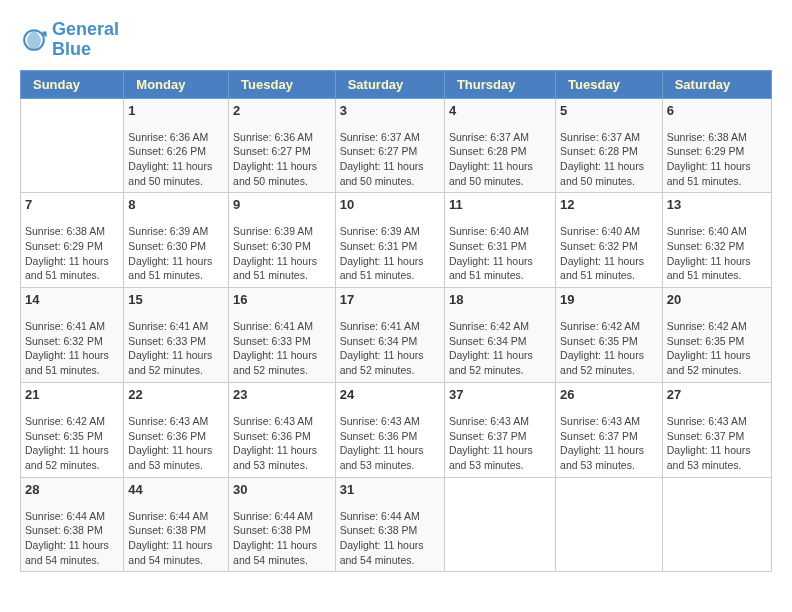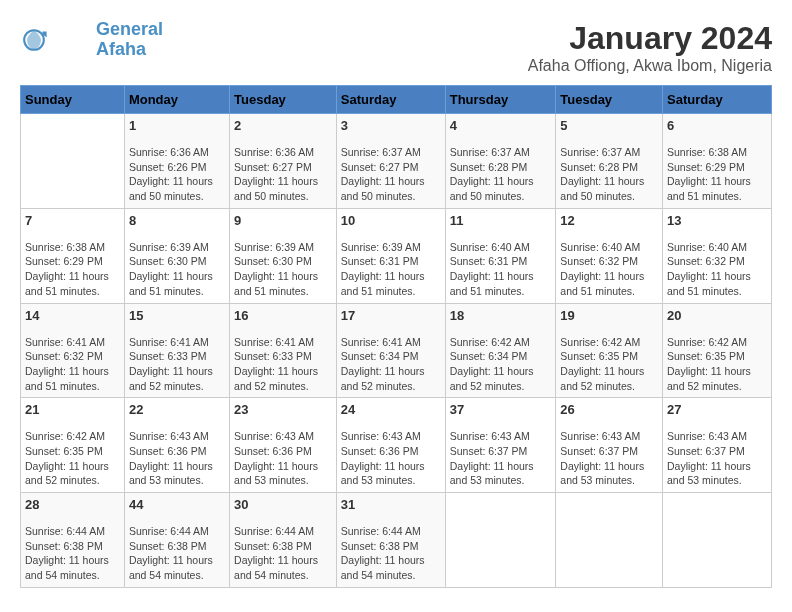--- a/index.html
+++ b/index.html
@@ -19,21 +19,20 @@
     .logo {
       display: flex;
       align-items: center;
       gap: 4px;
     }
     .logo-text {
       font-size: 18px;
       font-weight: bold;
       color: #333;
       line-height: 1.1;
-      margin-left: 44px;
     }
     .logo-text span {
       color: #4a90c4;
     }
     .logo-icon {
       width: 28px;
       height: 28px;
     }
     .title-section {
       text-align: right;
@@ -48,22 +47,22 @@
       font-weight: normal;
       color: #555;
     }
     table {
       width: 100%;
       border-collapse: collapse;
       font-size: 11px;
     }
     thead tr th {
       background: #4a7fc1;
-      color: #000000;
-      padding: 6px 4px;
+      color: #fef9c3;
+      padding: 6px 12px;
       text-align: left;
       font-size: 13px;
       border: 1px solid #6a9fd8;
     }
     tbody tr td {
       border: 1px solid #ccc;
       padding: 4px;
       vertical-align: top;
       min-height: 70px;
       color: #333;
@@ -93,26 +92,22 @@
 
 <div class="header">
   <div class="logo">
     <svg class="logo-icon" viewBox="0 0 40 40" xmlns="http://www.w3.org/2000/svg">
       <circle cx="20" cy="20" r="14" fill="none" stroke="#4a90c4" stroke-width="3"></circle>
       <path d="M20 6 Q30 14 30 20 Q30 30 20 34 Q10 30 10 20 Q10 14 20 6Z" fill="#4a90c4" opacity="0.5"></path>
       <polygon points="32,8 38,8 38,16 32,12" fill="#4a90c4"></polygon>
     </svg>
     <div class="logo-text">
       <div><span>General</span></div>
-      <div><span style="color:#4a90c4">Afaha</span></div>
+      <div><span style="color:#4a90c4">Blue</span></div>
     </div>
-  </div>
-  <div class="title-section">
-    <h1>January 2024</h1>
-    <h2>Afaha Offiong, Akwa Ibom, Nigeria</h2>
   </div>
 </div>
 
 <table>
   <thead>
     <tr>
     <th>Sunday</th>
         <th>Monday</th>
         <th>Tuesday</th>
         <th>Saturday</th>

